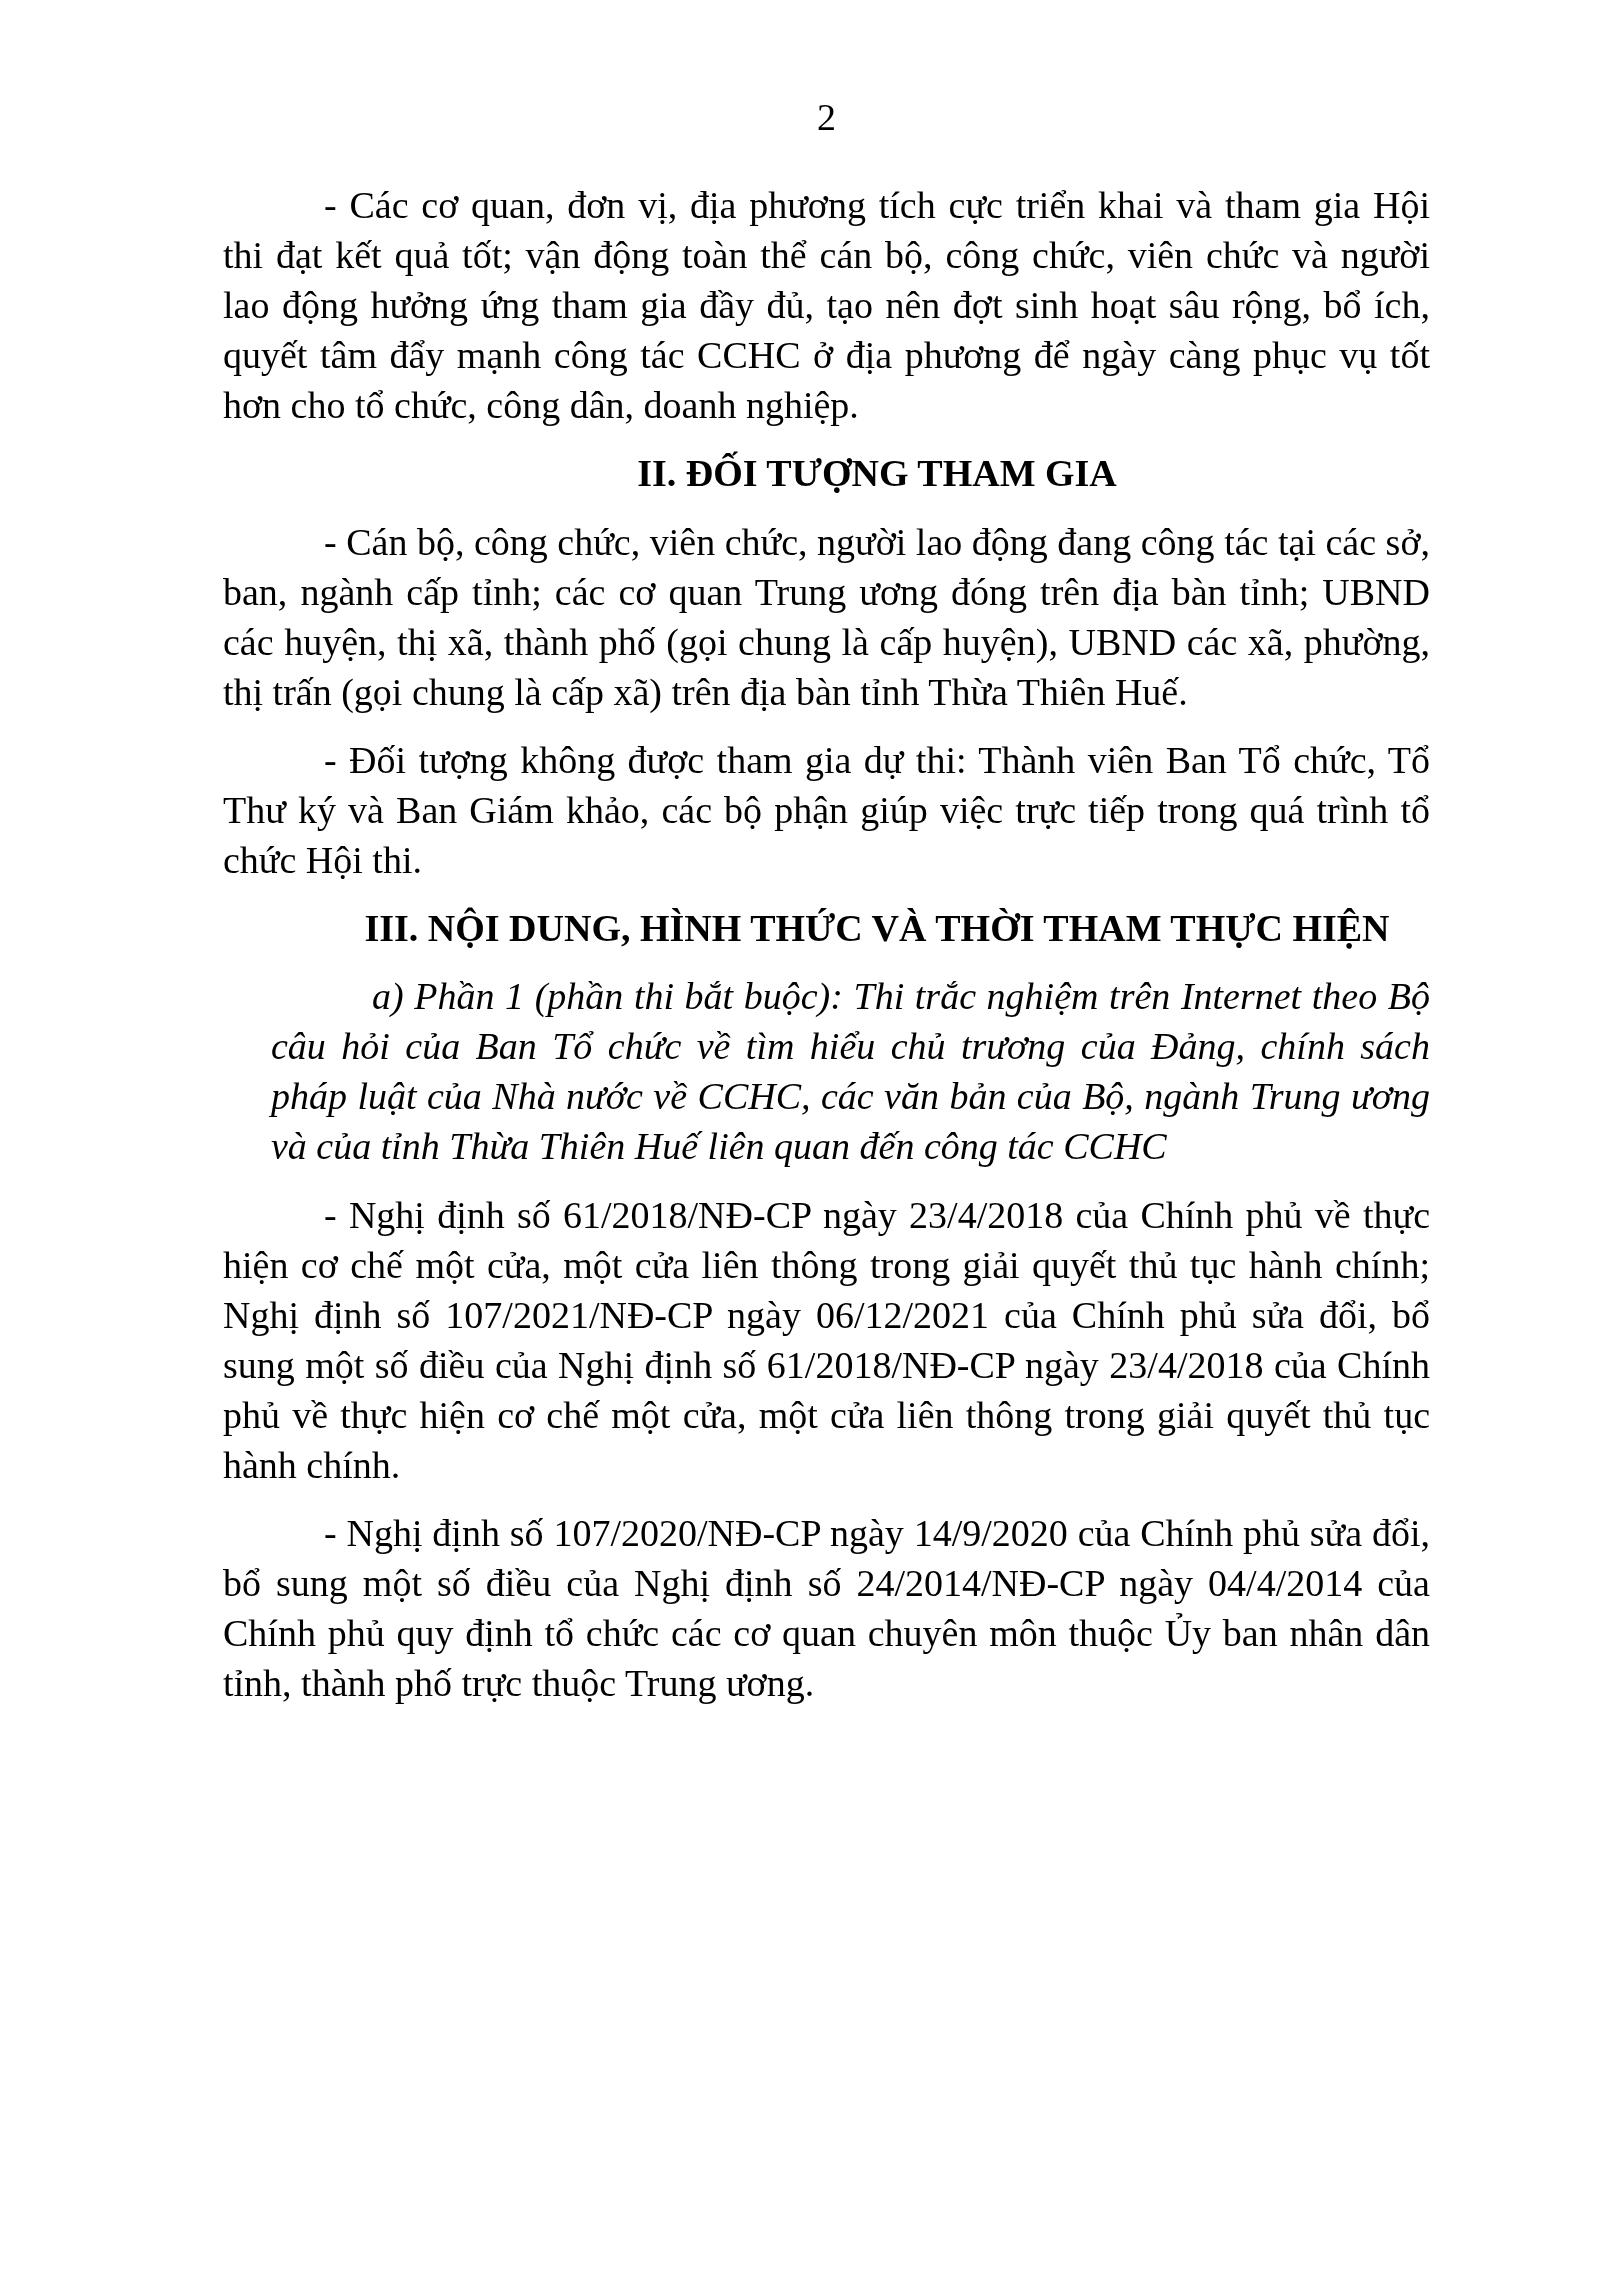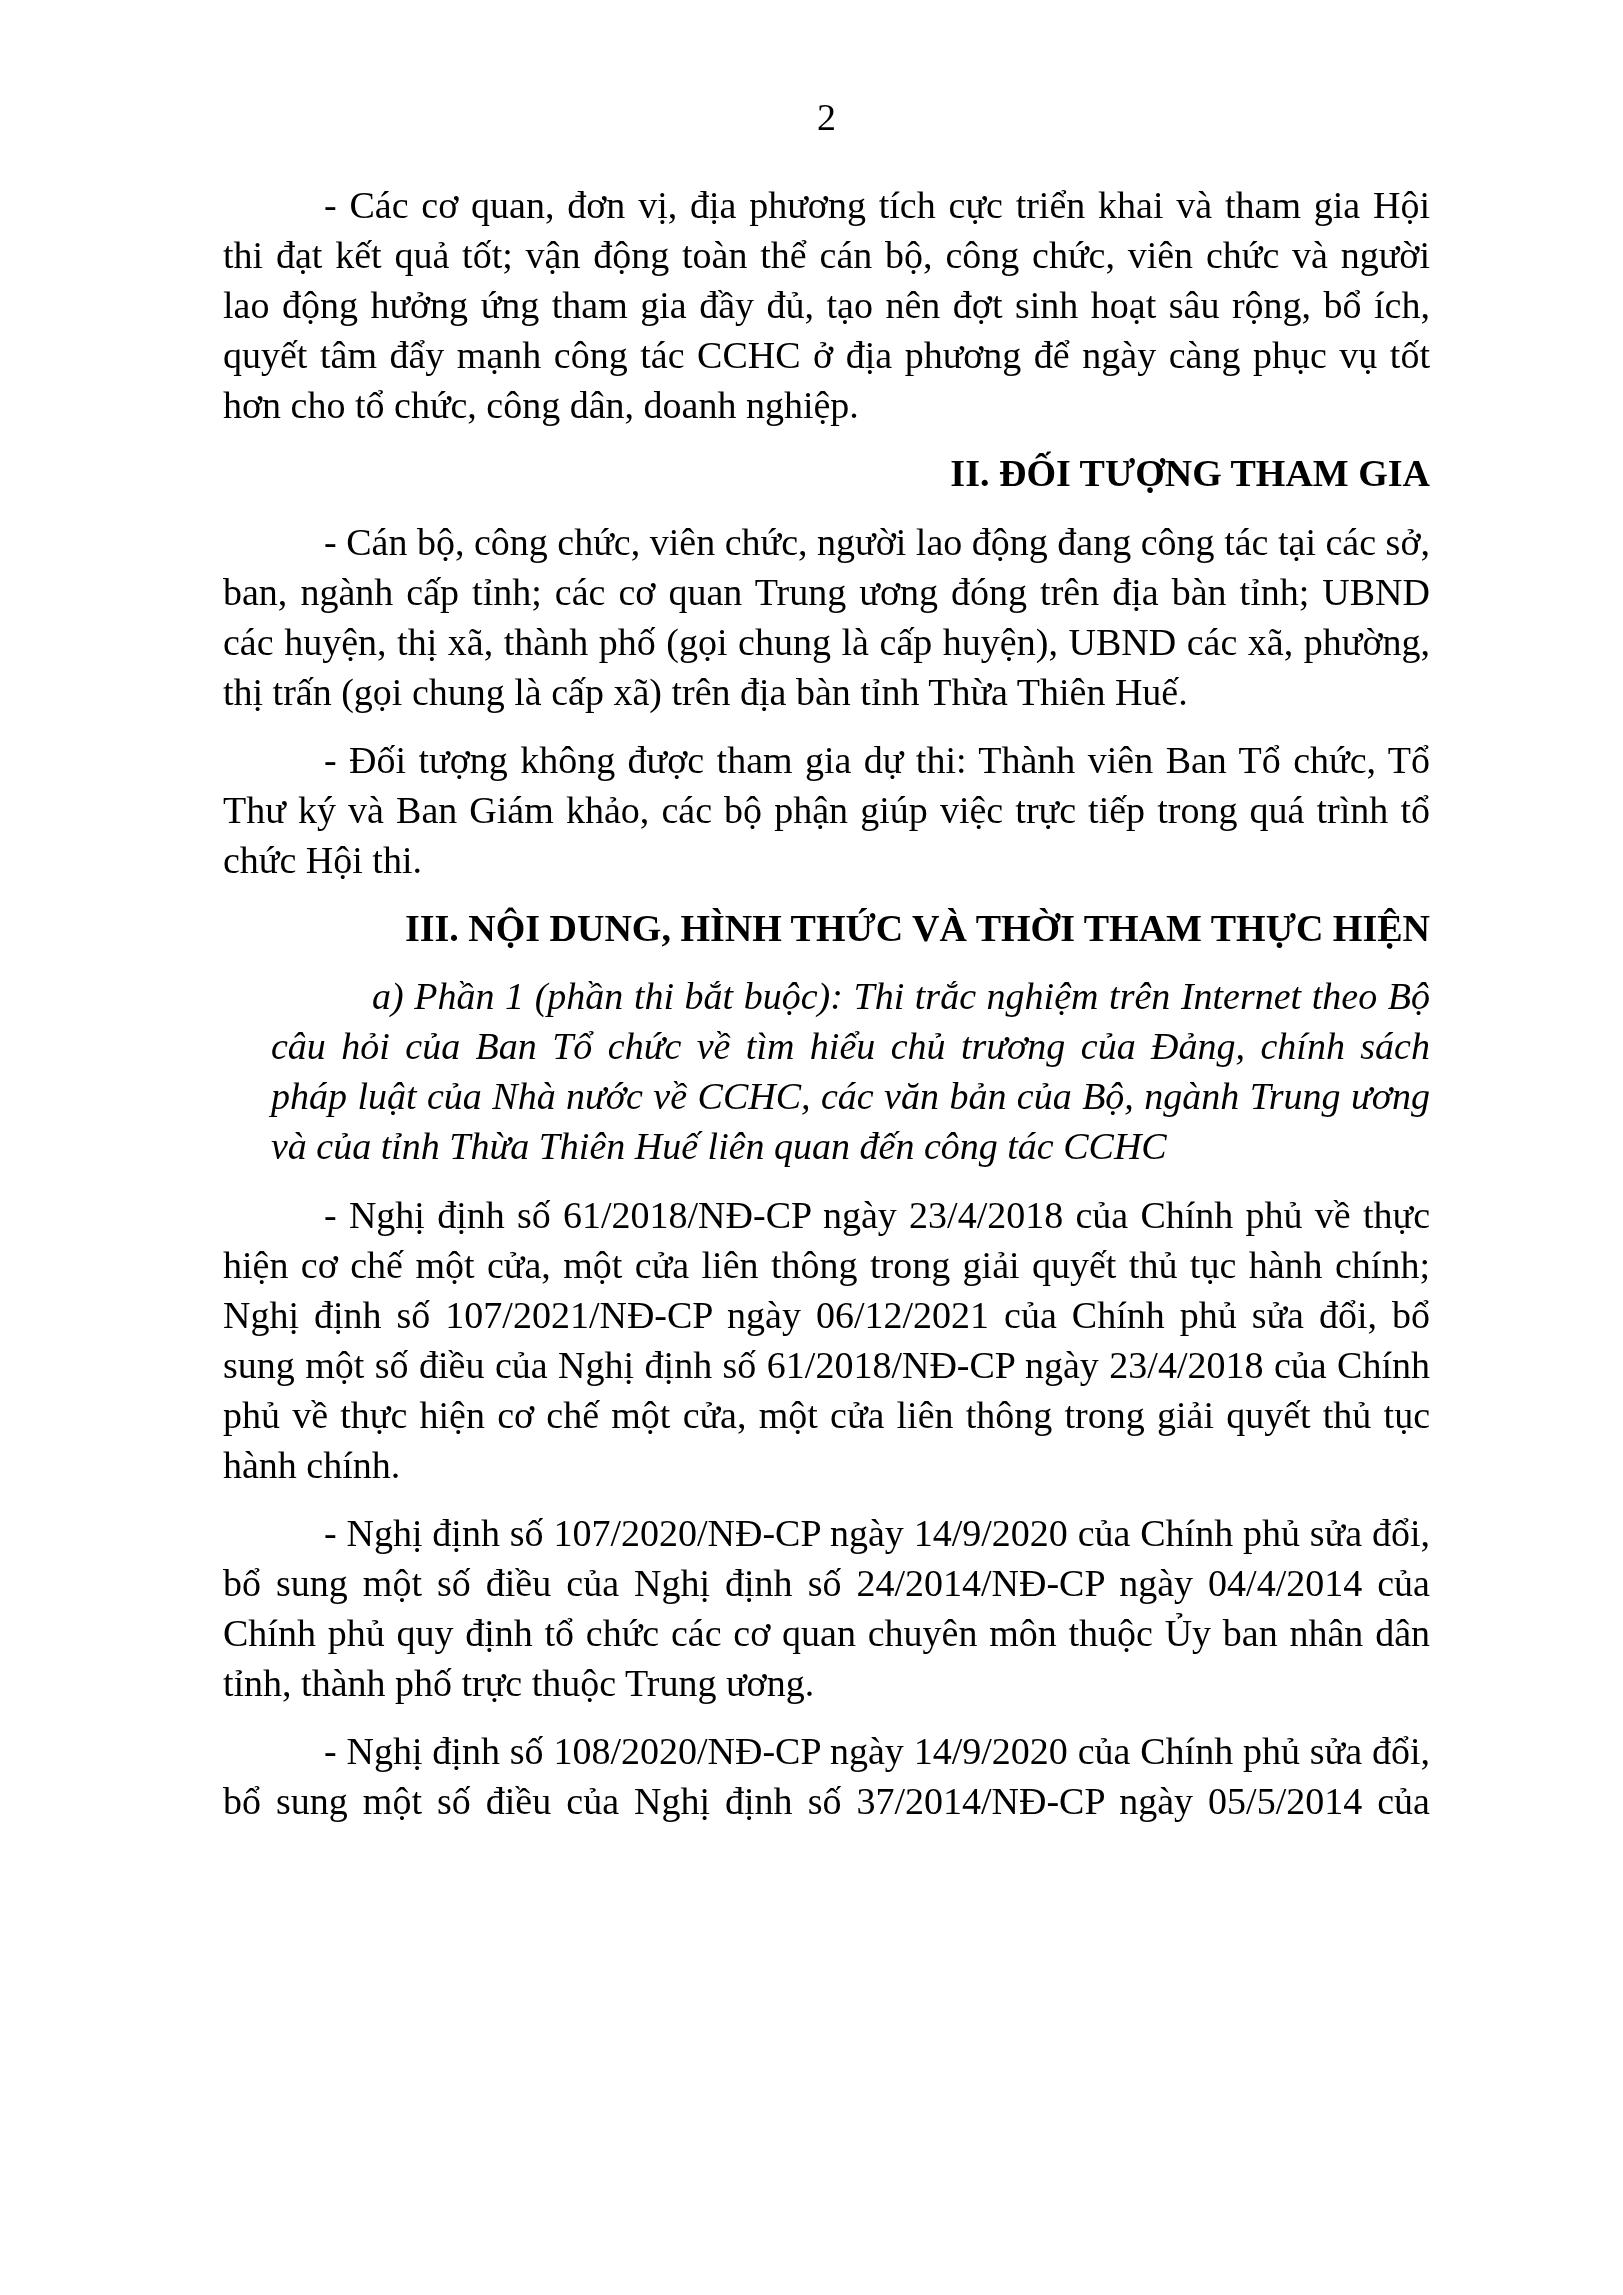--- a/index.html
+++ b/index.html
@@ -32,21 +32,21 @@
     .subheading {
       margin: 0 0 18.3px 0;
       line-height: 50px;
       text-indent: 101px;
       text-align: justify;
     }
     .heading,
     .subheading {
       font-weight: bold;
       font-size: 38px;
-      text-align: right;
+      text-align: center;
     }
     .italic {
     }
     .para-italic {
       font-style: italic;
       margin-left: 48px;
     }
     .continued {
       text-align-last: justify;
       -moz-text-align-last: justify;
@@ -74,17 +74,16 @@
 
 
     <p class="para para-italic"><span>a) Phần 1 (phần thi bắt buộc): Thi trắc nghiệm trên Internet theo Bộ câu hỏi của Ban Tổ chức về tìm hiểu chủ trương của Đảng, chính sách pháp luật của Nhà nước về CCHC, các văn bản của Bộ, ngành Trung ương và của tỉnh Thừa Thiên Huế liên quan đến công tác CCHC</span></p>
 
 
 
     <p class="para"><span>- Nghị định số 61/2018/NĐ-CP ngày 23/4/2018 của Chính phủ về thực hiện cơ chế một cửa, một cửa liên thông trong giải quyết thủ tục hành chính; Nghị định số 107/2021/NĐ-CP ngày 06/12/2021 của Chính phủ sửa đổi, bổ sung một số điều của Nghị định số 61/2018/NĐ-CP ngày 23/4/2018 của Chính phủ về thực hiện cơ chế một cửa, một cửa liên thông trong giải quyết thủ tục hành chính.</span></p>
 
     <p class="para"><span>- Nghị định số 107/2020/NĐ-CP ngày 14/9/2020 của Chính phủ sửa đổi, bổ sung một số điều của Nghị định số 24/2014/NĐ-CP ngày 04/4/2014 của Chính phủ quy định tổ chức các cơ quan chuyên môn thuộc Ủy ban nhân dân tỉnh, thành phố trực thuộc Trung ương.</span></p>
 
-    <p class="para continued"><span>- Nghị định số 108/2020/NĐ-CP ngày 14/9/2020 của Chính phủ sửa đổi, bổ sung một số điều của Nghị định số 37/2014/NĐ-CP ngày 05/5/2014 của</span></p>
 
   </main>
 </div>
 
 
 </body></html>

